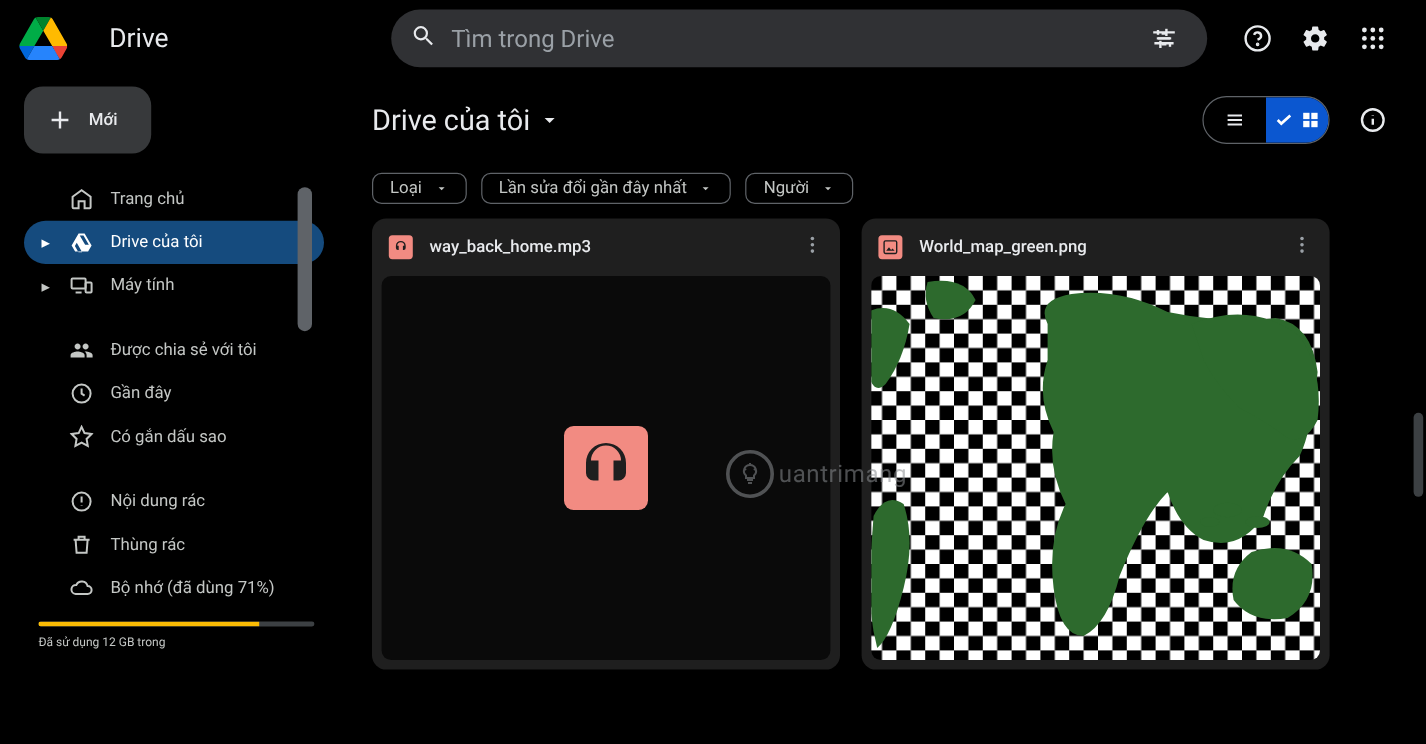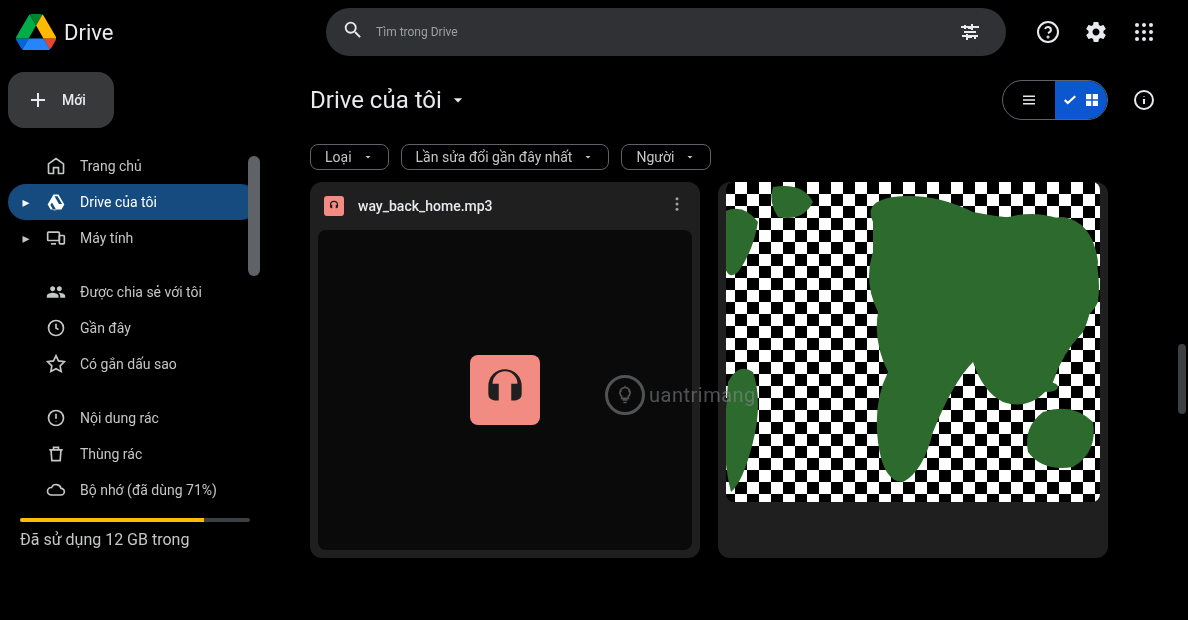--- a/index.html
+++ b/index.html
@@ -2,44 +2,44 @@
 <html><head>
 <meta charset="utf-8">
 <style>
 * { margin: 0; padding: 0; box-sizing: border-box; font-family: 'Google Sans', Roboto, Arial, sans-serif; }
 body { background: #000; color: #e8eaed; width: 1188px; height: 620px; overflow: hidden; }
 
 
 .header { display: flex; align-items: center; height: 64px; padding: 0 16px; }
 .logo-area { display: flex; align-items: center; gap: 8px; width: 310px; }
 .drive-logo { width: 40px; height: 40px; }
-.logo-text { font-size: 22px; color: #e8eaed; }
+.logo-text { font-size: 22px; color: #e8eaed; margin-left: 27px; }
 .search-bar { flex: 1; max-width: 680px; height: 48px; background: #303134; border-radius: 24px; display: flex; align-items: center; padding: 0 16px; gap: 12px; }
-.search-input { flex: 1; background: transparent; border: none; outline: none; color: #c4b5fd; font-size: 12px; }
+.search-input { flex: 1; background: transparent; border: none; outline: none; color: #c4b5fd; font-size: 20px; }
 .search-input::placeholder { color: #9aa0a6; }
 .icon-btn { width: 40px; height: 40px; border-radius: 50%; display: flex; align-items: center; justify-content: center; cursor: pointer; color: #e8eaed; }
 .icon-btn svg { width: 24px; height: 24px; }
 .header-actions { display: flex; align-items: center; gap: 8px; margin-left: auto; padding-right: 8px; }
 
 
 .layout { display: flex; height: calc(620px - 64px); }
-.sidebar { width: 280px; padding: 8px 0 0 8px; display: flex; flex-direction: column; position: relative; }
+.sidebar { width: 280px; padding: 8px 0 0 20px; display: flex; flex-direction: column; position: relative; }
 .new-btn { width: 106px; height: 56px; background: #37393b; border-radius: 16px; display: flex; align-items: center; gap: 12px; padding: 0 18px; cursor: pointer; margin-bottom: 20px; }
 .new-btn svg { width: 24px; height: 24px; }
 .new-btn-label { font-size: 14px; font-weight: 500; }
 .nav { display: flex; flex-direction: column; gap: 0px; width: 250px; }
 .nav-item { display: flex; align-items: center; height: 36px; padding: 0 12px; border-radius: 18px; gap: 14px; font-size: 14px; cursor: pointer; color: #c4c7c5; }
 .nav-item.active { background: #154b7e; color: #fff; }
 .nav-item .chev { width: 12px; display: flex; justify-content: center; }
 .nav-item .nav-icon { width: 20px; height: 20px; display: flex; align-items: center; justify-content: center; }
 .nav-item .nav-icon svg { width: 20px; height: 20px; }
 .nav-spacer { height: 18px; }
 .storage-bar { width: 230px; height: 4px; background: #3c4043; border-radius: 2px; margin: 10px 0 8px 12px; overflow: hidden; }
 .storage-fill { height: 100%; background: #fbbc04; width: 80%; }
-.storage-text { font-size: 16px; color: #c4c7c5; margin-left: 12px; }
+.storage-text { font-size: 10px; color: #c4c7c5; margin-left: 12px; }
 
 
 .sidebar-scrollbar { position: absolute; right: 20px; top: 92px; width: 12px; height: 120px; background: #5f6368; border-radius: 6px; }
 
 
 .main { flex: 1; padding: 16px 24px 0 30px; display: flex; flex-direction: column; position: relative; }
 .main-header { display: flex; align-items: center; justify-content: space-between; margin-bottom: 24px; }
 .title-area { display: flex; align-items: center; gap: 6px; font-size: 24px; cursor: pointer; }
 .title-area svg { width: 20px; height: 20px; }
 .view-toggle-area { display: flex; align-items: center; gap: 16px; }
@@ -333,20 +333,36 @@
         <div class="file-thumb">
           <div class="audio-big-icon">
             <svg viewBox="0 0 24 24" fill="#1f1f1f">
                 <path d="M12 2a8 8 0 00-8 8v4a3 3 0 003 3h2v-8H6v-0a6 6 0 0112 0v0h-3v8h2a3 3 0 003-3v-4a8 8 0 00-8-8z"></path>
               </svg>
           </div>
         </div>
       </div>
 
       <div class="file-card">
+        <div class="file-header">
+          <div class="file-icon image">
+            <svg viewBox="0 0 24 24" fill="#1f1f1f">
+                <rect x="3" y="3" width="18" height="18" rx="2" fill="none" stroke="#1f1f1f" stroke-width="2"></rect>
+                <path d="M6 17l4-5 3 4 2-2 3 3z"></path>
+              </svg>
+          </div>
+          <div class="file-name">World_map_green.png</div>
+          <div class="file-more">
+            <svg viewBox="0 0 24 24" fill="currentColor" width="18" height="18">
+                <circle cx="12" cy="5" r="2"></circle>
+                <circle cx="12" cy="12" r="2"></circle>
+                <circle cx="12" cy="19" r="2"></circle>
+              </svg>
+          </div>
+        </div>
         <div class="map-thumb">
           <svg viewBox="0 0 380 320" preserveAspectRatio="xMidYMid slice">
             <defs>
               <pattern id="checker" width="24" height="24" patternUnits="userSpaceOnUse">
                 <rect width="24" height="24" fill="#fff"></rect>
                 <rect width="12" height="12" fill="#000"></rect>
                 <rect x="12" y="12" width="12" height="12" fill="#000"></rect>
               </pattern>
             </defs>
             <rect width="380" height="320" fill="url(#checker)"></rect>

